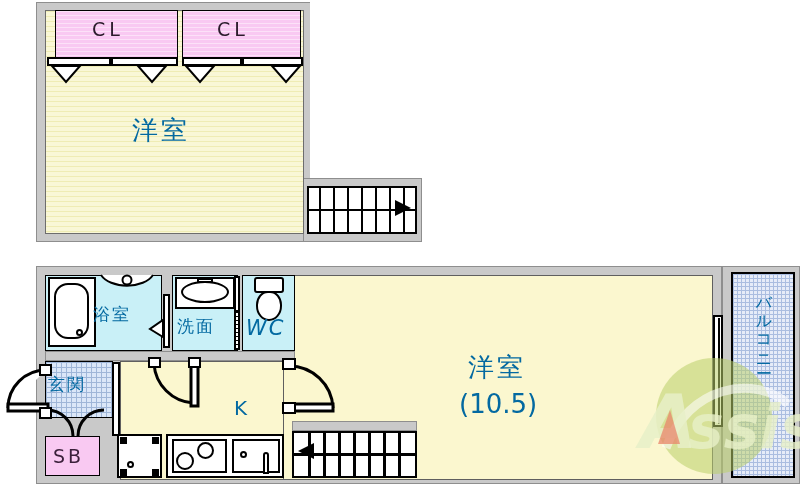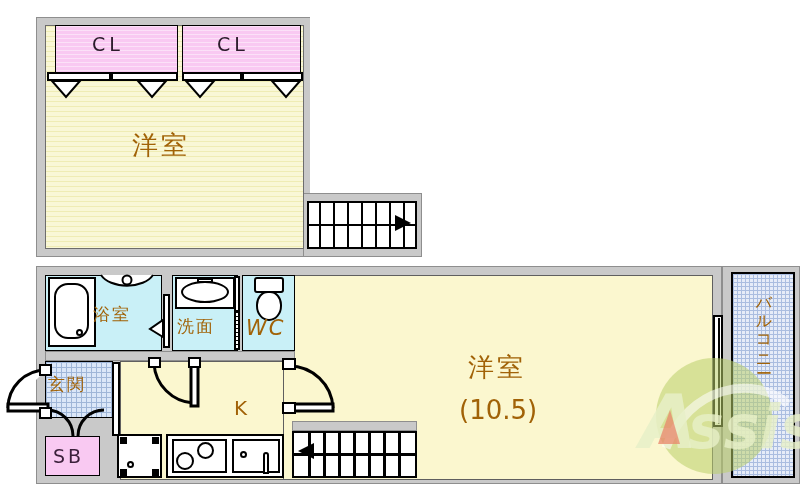--- a/index.html
+++ b/index.html
@@ -30,21 +30,21 @@
       repeating-linear-gradient(to right,#9fb6d8 0px,#9fb6d8 1px,transparent 1px,transparent 5px),
       repeating-linear-gradient(to bottom,#9fb6d8 0px,#9fb6d8 1px,transparent 1px,transparent 5px);}
   .gridpat2{background-image:
       repeating-linear-gradient(to right,#aabde0 0px,#aabde0 1px,transparent 1px,transparent 4px),
       repeating-linear-gradient(to bottom,#aabde0 0px,#aabde0 1px,transparent 1px,transparent 4px);}
   
   .clhatch{background-image:
       repeating-linear-gradient(to bottom,rgba(255,255,255,.45) 0px,rgba(255,255,255,.45) 1px,transparent 1px,transparent 4px);}
 
   
-  .lbl{position:absolute;white-space:nowrap;color:#a16207;
+  .lbl{position:absolute;white-space:nowrap;color:#0369a1;
        font-family:"DejaVu Sans","Liberation Sans",sans-serif;}
   .lbl-cl{font-size:19px;letter-spacing:4px;color:#2b1b2b;}
   .lbl-room{font-size:26px;letter-spacing:3px;}
   .lbl-area{font-size:26px;letter-spacing:0px;}
   .lbl-small{font-size:17px;letter-spacing:2px;}
   .lbl-wc{font-size:21px;letter-spacing:2px;}
   .lbl-k{font-size:20px;}
   .lbl-sb{font-size:19px;letter-spacing:3px;color:#3a1f3a;}
   .lbl-vert{font-size:16px;letter-spacing:2px;writing-mode:vertical-rl;
             text-orientation:upright;}
@@ -60,21 +60,21 @@
 
   
   #wm{position:absolute;left:636px;top:352px;width:164px;height:132px;
       pointer-events:none;}
 </style>
 </head>
 <body>
 
 <div id="stage">
 
-  <div class="ab" style="left:0;top:15px;width:430px;height:250px;">
+  <div class="ab" style="left:0;top:0;width:430px;height:250px;">
 
     <div class="ab wall" style="left:36px;top:2px;width:384px;height:240px;"></div>
 
     <div class="ab f-white" style="left:310px;top:0px;width:112px;height:180px;border:0;"></div>
 
     <div class="ab wall" style="left:303px;top:178px;width:119px;height:64px;"></div>
 
     <div class="ab stripes" style="left:45px;top:10px;width:259px;height:224px;border:1px solid #6d6d6d;"></div>
 
     <div class="ab f-closet clhatch" style="left:55px;top:10px;width:123px;height:48px;border:1px solid #000;"></div>
@@ -198,21 +198,21 @@
 
     <div class="fx" style="left:166px;top:176px;width:118px;height:44px;"></div>
     <div class="fx" style="left:172px;top:181px;width:55px;height:34px;"></div>
     <div class="fx fxr" style="left:176px;top:194px;width:18px;height:18px;"></div>
     <div class="fx fxr" style="left:197px;top:184px;width:17px;height:17px;"></div>
     <div class="fx" style="left:232px;top:181px;width:48px;height:34px;"></div>
     <div class="fx fxr" style="left:240px;top:193px;width:7px;height:7px;"></div>
     <div class="fx" style="left:263px;top:194px;width:6px;height:22px;border-radius:3px 3px 0 0;"></div>
 
     <span class="lbl lbl-room" style="left:468px;top:92px;">洋室</span>
-    <span class="lbl lbl-area" style="left:459px;top:131px;margin-top:6px;">(10.5)</span>
+    <span class="lbl lbl-area" style="left:459px;top:131px;">(10.5)</span>
 
     <div class="ab wallplain" style="left:292px;top:163px;width:125px;height:10px;border:1px solid #8e8e8e;"></div>
     <div class="stair" style="left:292px;top:173px;width:125px;height:47px;">
       <div class="tread" style="left:14px;top:0;width:3px;height:43px;"></div>
       <div class="tread" style="left:29px;top:0;width:3px;height:43px;"></div>
       <div class="tread" style="left:44px;top:0;width:3px;height:43px;"></div>
       <div class="tread" style="left:59px;top:0;width:3px;height:43px;"></div>
       <div class="tread" style="left:74px;top:0;width:3px;height:43px;"></div>
       <div class="tread" style="left:89px;top:0;width:3px;height:43px;"></div>
       <div class="tread" style="left:104px;top:0;width:3px;height:43px;"></div>

